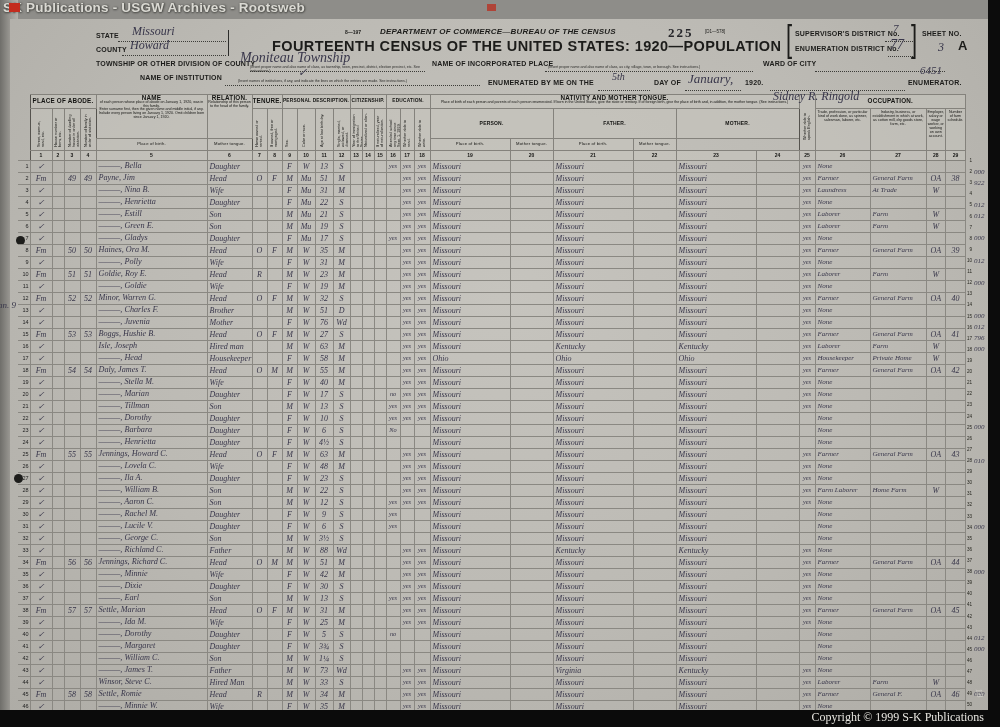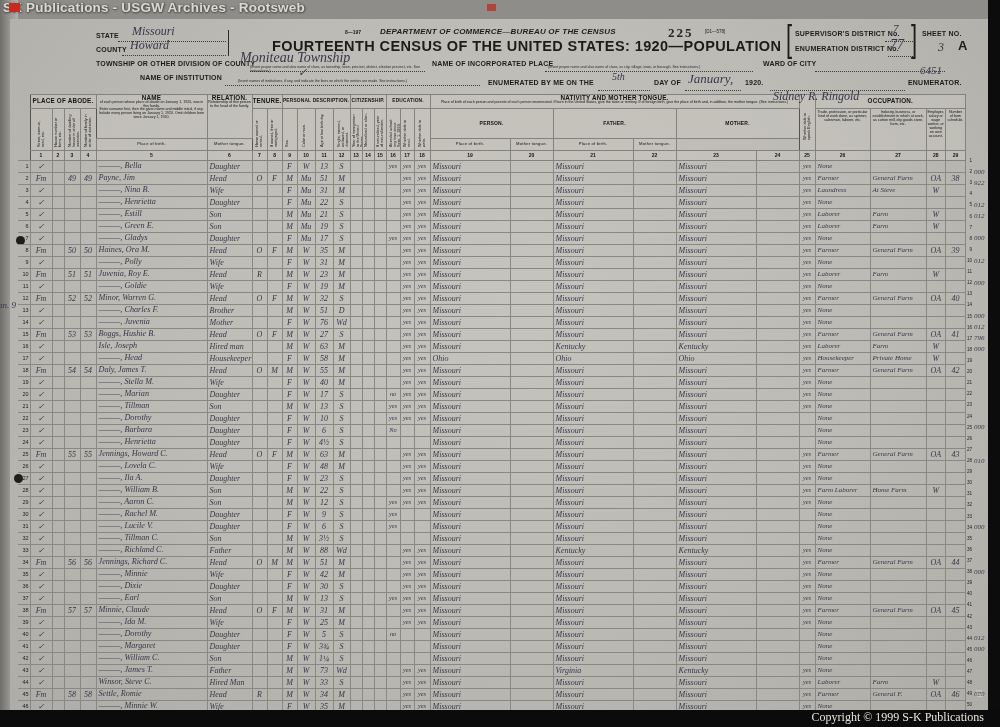--- a/index.html
+++ b/index.html
@@ -371,21 +371,21 @@
           <td class="hw c sm">yes</td>
           <td class="hw c sm">yes</td>
           <td class="hw gb">Missouri</td>
           <td class="hw"></td>
           <td class="hw gb">Missouri</td>
           <td class="hw"></td>
           <td class="hw gb">Missouri</td>
           <td class="hw"></td>
           <td class="hw c sm gb">yes</td>
           <td class="hw sm2 gb">Laundress</td>
-          <td class="hw sm2">At Steve</td>
+          <td class="hw sm2">At Trade</td>
           <td class="hw c">W</td>
           <td class="hw c"></td>
         </tr>
         <tr>
           <td class="rownum">4</td>
           <td class="hw c gb">✓</td>
           <td class="hw c"></td>
           <td class="hw c"></td>
           <td class="hw c"></td>
           <td class="hw nm gb">———, Henrietta</td>
@@ -573,21 +573,21 @@
           <td class="hw sm2"></td>
           <td class="hw c"></td>
           <td class="hw c"></td>
         </tr>
         <tr>
           <td class="rownum">10</td>
           <td class="hw c gb">Fm</td>
           <td class="hw c"></td>
           <td class="hw c">51</td>
           <td class="hw c">51</td>
-          <td class="hw nm gb">Juvenia, Roy E.</td>
+          <td class="hw nm gb">Goldie, Roy E.</td>
           <td class="hw gb">Head</td>
           <td class="hw c gb">R</td>
           <td class="hw c"></td>
           <td class="hw c gb">M</td>
           <td class="hw c">W</td>
           <td class="hw c">23</td>
           <td class="hw c">M</td>
           <td class="hw c gb"></td>
           <td class="hw c"></td>
           <td class="hw c"></td>
@@ -1277,21 +1277,21 @@
           <td class="hw sm2"></td>
           <td class="hw c"></td>
           <td class="hw c"></td>
         </tr>
         <tr>
           <td class="rownum">32</td>
           <td class="hw c gb">✓</td>
           <td class="hw c"></td>
           <td class="hw c"></td>
           <td class="hw c"></td>
-          <td class="hw nm gb">———, Tillman C.</td>
+          <td class="hw nm gb">———, George C.</td>
           <td class="hw gb">Son</td>
           <td class="hw c gb"></td>
           <td class="hw c"></td>
           <td class="hw c gb">M</td>
           <td class="hw c">W</td>
           <td class="hw c">3½</td>
           <td class="hw c">S</td>
           <td class="hw c gb"></td>
           <td class="hw c"></td>
           <td class="hw c"></td>
@@ -1469,21 +1469,21 @@
           <td class="hw sm2"></td>
           <td class="hw c"></td>
           <td class="hw c"></td>
         </tr>
         <tr>
           <td class="rownum">38</td>
           <td class="hw c gb">Fm</td>
           <td class="hw c"></td>
           <td class="hw c">57</td>
           <td class="hw c">57</td>
-          <td class="hw nm gb">Minnie, Claude</td>
+          <td class="hw nm gb">Settle, Marian</td>
           <td class="hw gb">Head</td>
           <td class="hw c gb">O</td>
           <td class="hw c">F</td>
           <td class="hw c gb">M</td>
           <td class="hw c">W</td>
           <td class="hw c">31</td>
           <td class="hw c">M</td>
           <td class="hw c gb"></td>
           <td class="hw c"></td>
           <td class="hw c"></td>

